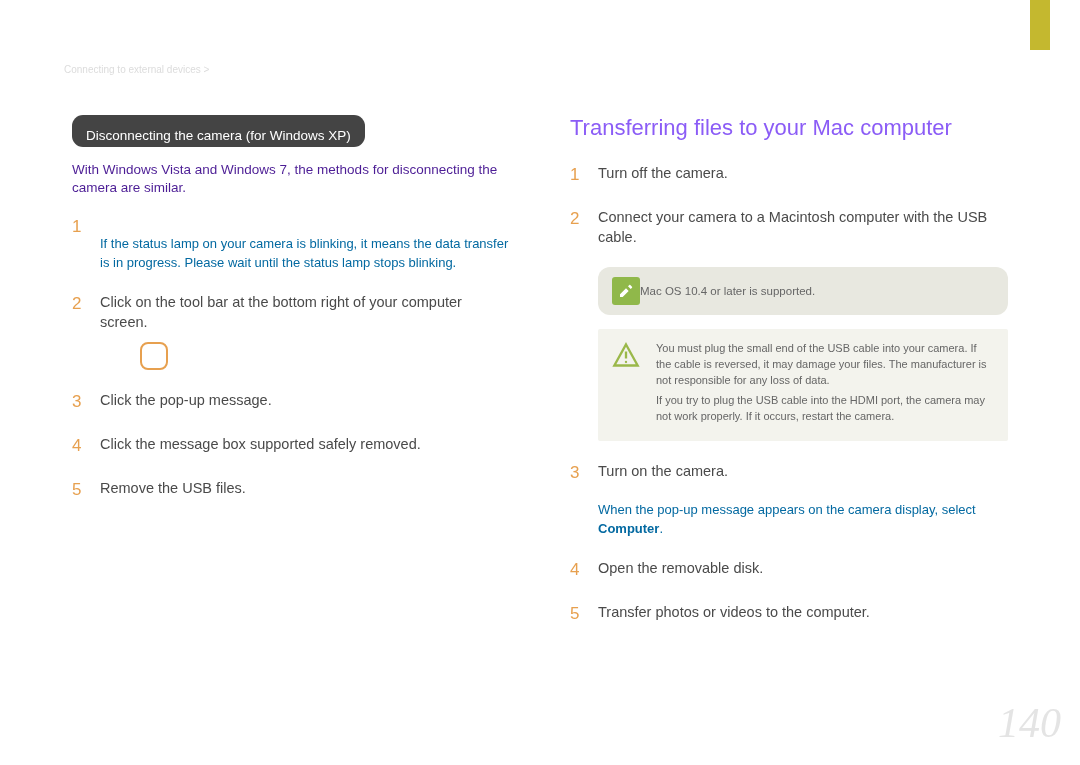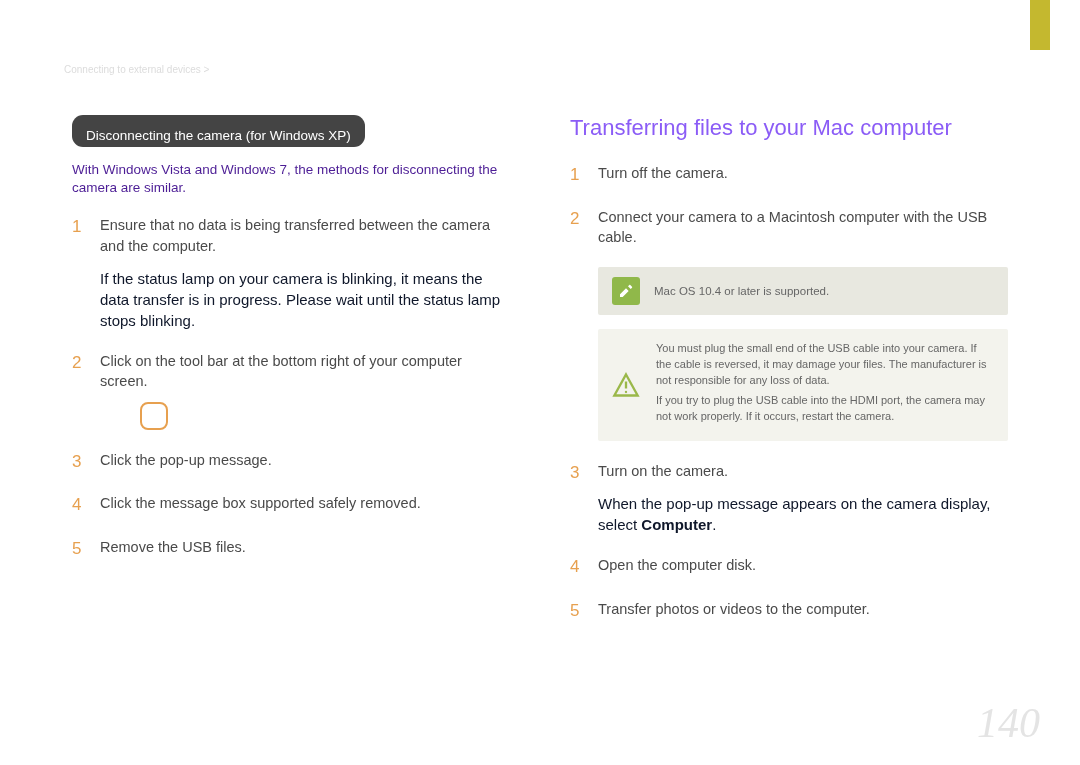--- a/index.html
+++ b/index.html
@@ -57,41 +57,40 @@
     display: flex;
     gap: 14px;
     margin-bottom: 20px;
     font-size: 14.5px;
     line-height: 1.4;
     color: #4a4a4a;
   }
   .step .num { color: #e7a04f; font-size: 17px; min-width: 14px; font-weight: 300; }
   .step .body { flex: 1; }
   .step .sub {
-    font-size: 15px;
-    color: #0f172a;
-    margin-top: 12px;
+    font-size: 13px;
+    color: #0369a1;
+    margin-top: 20px;
     line-height: 1.4;
   }
   .strong { font-weight: bold; }
   .icon-placeholder {
     display: block;
     width: 28px;
     height: 28px;
     border: 2.5px solid #e7a04f;
     border-radius: 8px;
     margin: 10px 0 0 40px;
   }
   .note-box {
     display: flex;
     align-items: center;
     background: #e8e8e0;
-    border-radius: 2px;
+    border-radius: 12px;
     padding: 10px 14px;
-    gap: 14px;
     margin: 14px 0 14px 28px;
     font-size: 11.5px;
     color: #666;
   }
   .note-icon {
     width: 28px;
     height: 28px;
     background: #90b84a;
     border-radius: 3px;
     flex-shrink: 0;
@@ -101,32 +100,31 @@
   .warn-box {
     display: flex;
     background: #f3f3ed;
     border-radius: 2px;
     padding: 12px 14px;
     gap: 14px;
     margin: 12px 0 20px 28px;
     font-size: 11px;
     color: #666;
     line-height: 1.45;
-    align-items: center;
   }
   .warn-icon {
     width: 30px; flex-shrink:0;
     display:flex; align-items:flex-start;
   }
   .warn-icon svg { width:28px; height:28px; }
   .warn-body p { margin-bottom: 4px; }
   .page-num {
     position: absolute;
     bottom: 18px;
-    right: 40px;
+    right: 19px;
     font-size: 42px;
     font-style: italic;
     font-family: Georgia, serif;
     color: #e4e4e4;
     font-weight: 300;
   }
 </style>
 </head>
 <body>
 
@@ -134,21 +132,20 @@
 <div class="breadcrumb">Connecting to external devices &gt;</div>
 
 <div class="content">
   <div class="col">
     <div class="pill">Disconnecting the camera (for Windows XP)</div>
     <div class="intro">With Windows Vista and Windows 7, the methods for disconnecting the camera are similar.</div>
 
     <div class="step">
       <div class="num">1</div>
       <div class="body">
-        <span>Ensure that no data is being transferred between the camera and the computer.</span>
         <div class="sub">If the status lamp on your camera is blinking, it means the data transfer is in progress. Please wait until the status lamp stops blinking.</div>
       </div>
     </div>
 
     <div class="step">
       <div class="num">2</div>
       <div class="body">
         <span>Click </span><span> on the tool bar at the bottom right of your computer screen.</span>
         <span class="icon-placeholder"></span>
       </div>
@@ -207,21 +204,21 @@
       <div class="num">3</div>
       <div class="body">
         <span>Turn on the camera.</span>
         <div class="sub">
           <span>When the pop-up message appears on the camera display, select </span><span class="strong">Computer</span><span>.</span>
         </div>
       </div>
     </div>
     <div class="step">
       <div class="num">4</div>
-      <div class="body"><span>Open the computer disk.</span></div>
+      <div class="body"><span>Open the removable disk.</span></div>
     </div>
     <div class="step">
       <div class="num">5</div>
       <div class="body"><span>Transfer photos or videos to the computer.</span></div>
     </div>
   </div>
 </div>
 
 <div class="page-num">140</div>
 

